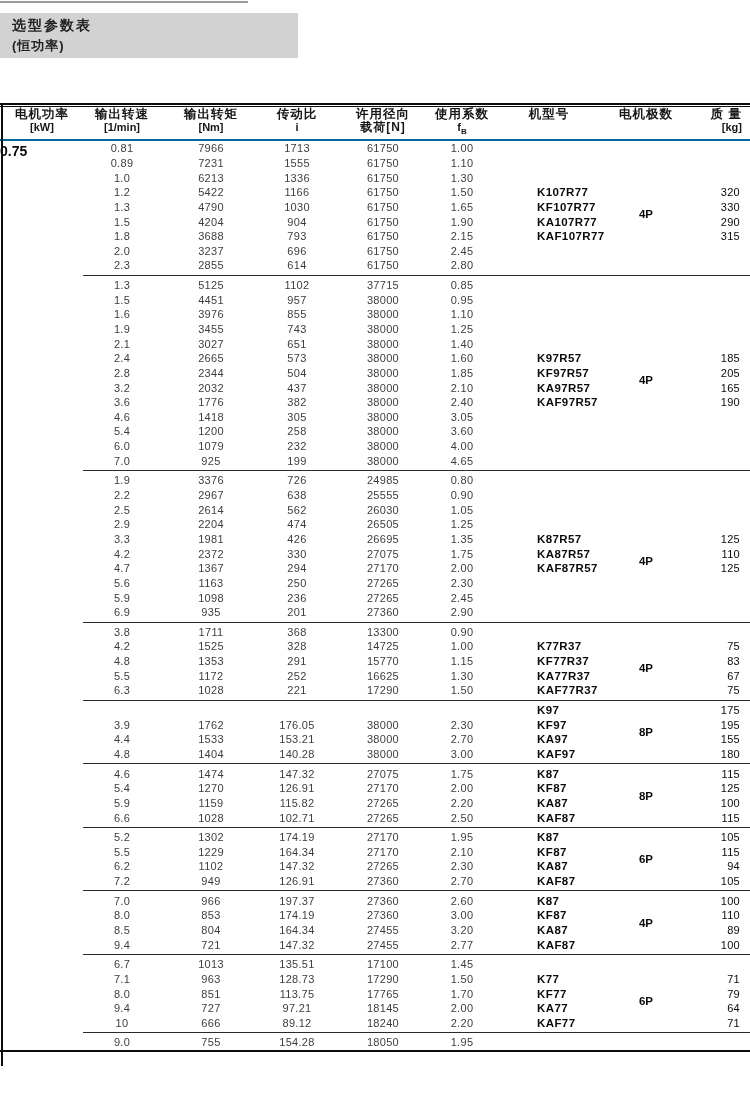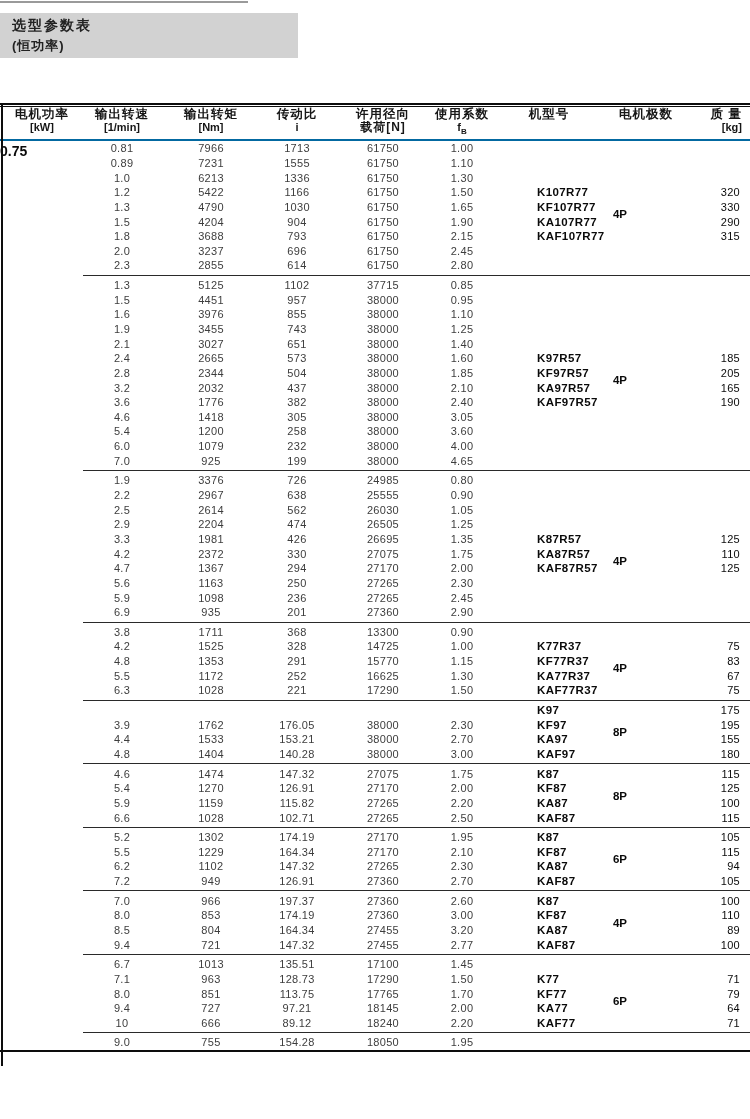--- a/index.html
+++ b/index.html
@@ -35,21 +35,21 @@
   
   .c1{width:84px;} .c2{width:76px;} .c3{width:102px;} .c4{width:70px;}
   .c5{width:102px;} .c6{width:56px;} .c7{width:118px;} .c8{width:76px;} .c9{width:66px;}
 
   
   .block { position:relative; }
   .row { display:flex; height:14.65px; align-items:center; }
   .cell { font-size:11px; color:#3d3d3d; text-align:center; letter-spacing:0.3px; white-space:nowrap; }
   .cell.model { text-align:left; padding-left:47px; font-weight:bold; color:#0a0a0a; font-size:11.5px; letter-spacing:0.4px; }
   .cell.weight { text-align:right; padding-right:10px; font-weight:normal; color:#0a0a0a; font-size:11px; }
-  .pole { position:absolute; left:582px; width:76px; text-align:center;
+  .pole { position:absolute; left:608px; width:76px; text-align:center;
           font-weight:bold; color:#0a0a0a; font-size:11.5px; transform:translateY(-50%); }
   .sep { border-top:1.5px solid #2a2a2a; margin:2px 0 2px 83px; }
   .power-kw { position:absolute; left:0; top:40px; width:84px; text-align:left;
               font-weight:bold; font-size:14px; color:#0a0a0a; }
 
   .footer { position:absolute; top:1090px; left:0; width:750px; text-align:center;
             font-family:"Liberation Serif", serif; font-size:18px; color:#1a1a1a;margin-top:28px; }
 </style>
 </head>
 <body>

